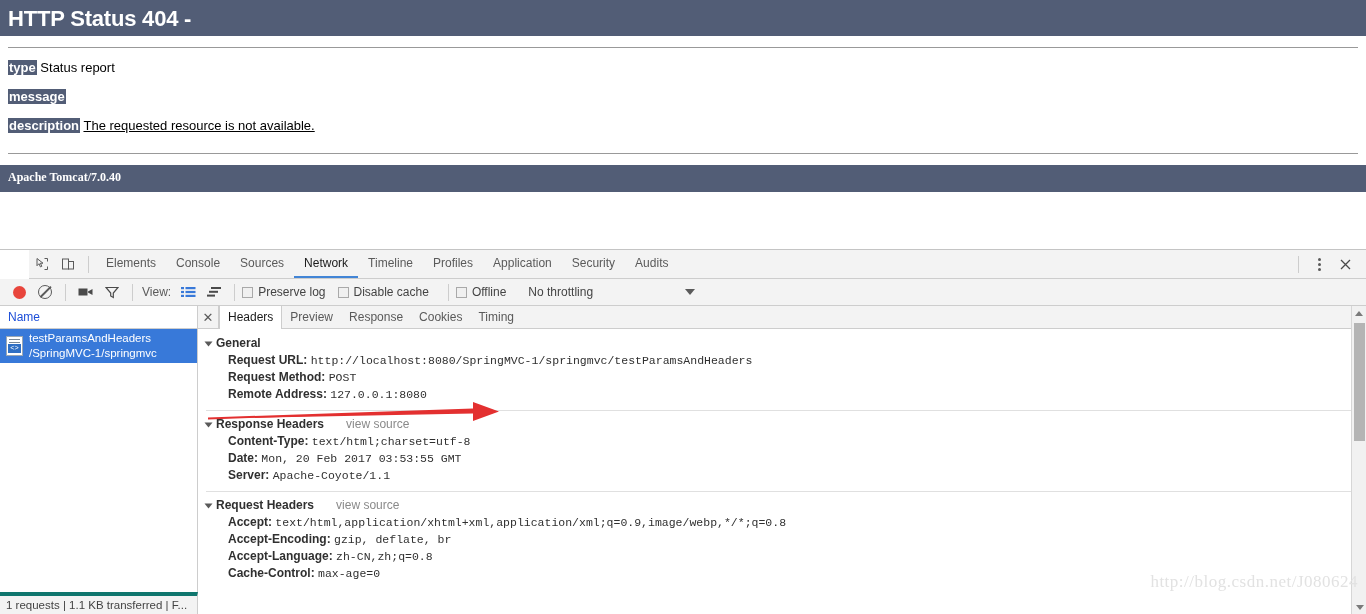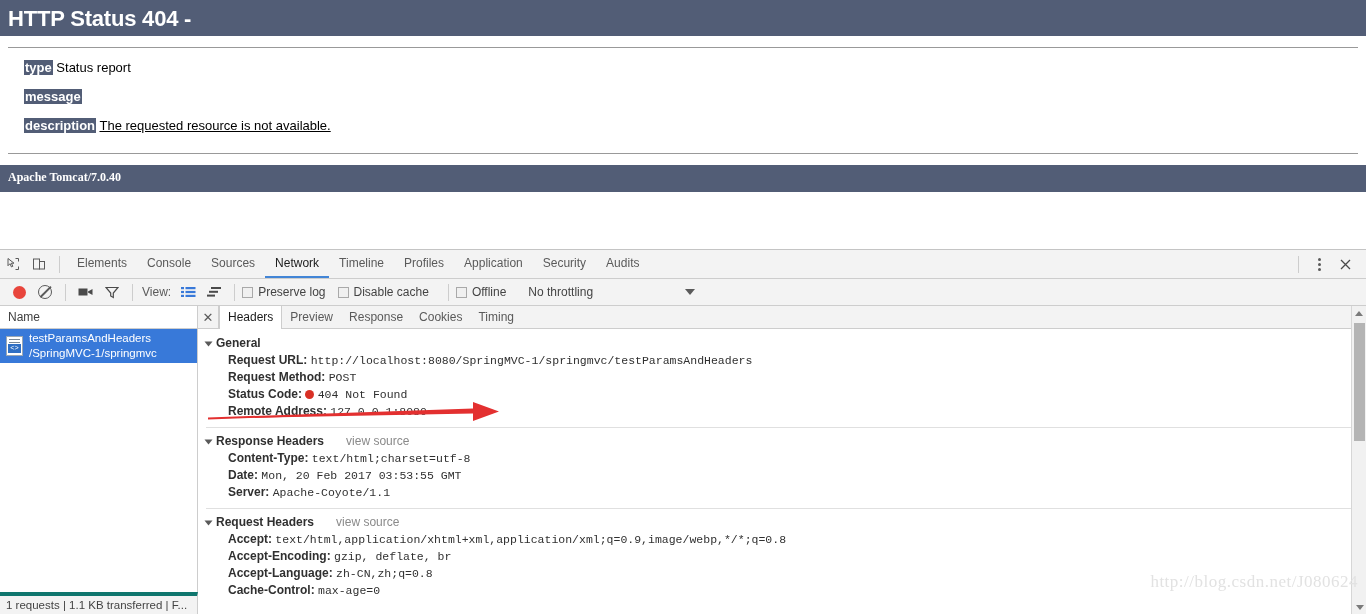--- a/index.html
+++ b/index.html
@@ -14,21 +14,21 @@
   .tomcat-page { position: absolute; left: 0; top: 0; width: 1366px; height: 249px; background:#fff; }
   .tomcat-bar {
     background: #525d76;
     color: #ffffff;
     font-weight: bold;
     padding: 2px 0 4px 8px;
   }
   .tomcat-title { font-size: 22px; line-height: 34px; height: 36px; letter-spacing: -0.2px; }
   .tomcat-footer { font-size: 12px; line-height: 20px; height: 27px; margin-top: 0; font-family: Liberation Serif, serif; }
   .hr-line { height: 1px; background: #999999; margin: 0 8px; }
-  .tomcat-body { padding: 0 8px; margin-left: 16px; }
+  .tomcat-body { padding: 0 8px; }
   .tomcat-row { font-size: 13px; color: #000; line-height: 16px; padding: 6px 0 4px 0; }
   .tag {
     background: #525d76;
     color: #ffffff;
     font-weight: bold;
     padding: 0 1px;
   }
   .underlined { text-decoration: underline; }
 
   .spacer-white { background:#fff; }
@@ -41,20 +41,21 @@
     font-size: 12px;
     color: #303030;
   }
 
   .dt-tabbar {
     height: 29px;
     display: flex; align-items: center;
     border-bottom: 1px solid #cdcdcd;
     background: #f3f3f3;
     position: relative;
+    margin-left: 29px;
   }
   .dt-icon-btn {
     width: 26px; height: 26px;
     display: flex; align-items: center; justify-content: center;
     color: #5a5a5a;
   }
   .dt-sep { width: 1px; height: 17px; background: #cdcdcd; margin: 0 7px; }
   .dt-tabs { display: flex; align-items: center; height: 100%; }
   .dt-tab {
     padding: 0 10px; height: 100%;
@@ -83,21 +84,21 @@
   .cb {
     width: 11px; height: 11px; border: 1px solid #a9a9a9; background: #f0f0f0;
     display: inline-block; vertical-align: middle; margin-right: 5px;
   }
   .cb-item { display: flex; align-items: center; color: #444; margin-right: 12px; white-space: nowrap; }
   .throttle-label { color: #444; margin-left: 10px; }
   .caret-dn { width: 0; height: 0; border-left: 5px solid transparent; border-right: 5px solid transparent; border-top: 6px solid #5a5a5a; }
 
   .dt-main { display: flex; height: 309px; }
   .req-panel { width: 198px; border-right: 1px solid #cdcdcd; display: flex; flex-direction: column; background:#fff; }
-  .req-header { height: 23px; border-bottom: 1px solid #cdcdcd; display: flex; align-items: center; padding-left: 8px; color: #404040; background:#fff; }
+  .req-header { height: 23px; border-bottom: 1px solid #cdcdcd; display: flex; align-items: center; padding-left: 8px; color: #1d4ed8; background:#fff; }
   .req-list { flex: 1; overflow: hidden; background:#fff; }
   .req-row {
     height: 34px; display: flex; align-items: center; gap: 6px;
     background: #3879d9; color: #ffffff; padding-left: 6px;
   }
   .file-ico {
     width: 17px; height: 20px; background: #ffffff; border: 1px solid #9aa7b4; position: relative; flex: none;
   }
   .file-ico .lines { position:absolute; left:2px; top:2px; width:11px; }
   .file-ico .lines i { display:block; height:1px; background:#7a8896; margin-bottom: 2px; }
@@ -317,25 +318,20 @@
           </div>
           <div class="kv">
             <span class="k">Request URL:</span>
             <span class="v">http://localhost:8080/SpringMVC-1/springmvc/testParamsAndHeaders</span>
           </div>
           <div class="kv">
             <span class="k">Request Method:</span>
             <span class="v">POST</span>
           </div>
           <div class="kv">
-            <span class="k">Status Code:</span>
-            <span class="status-dot"></span>
-            <span class="v">404 Not Found</span>
-          </div>
-          <div class="kv">
             <span class="k">Remote Address:</span>
             <span class="v">127.0.0.1:8080</span>
           </div>
         </div>
         <div class="grp-div" style="margin-top:7px;"></div>
 
         <div class="sect">
           <div class="sect-title">
             <span class="tri"></span>
             <span>Response Headers</span>

